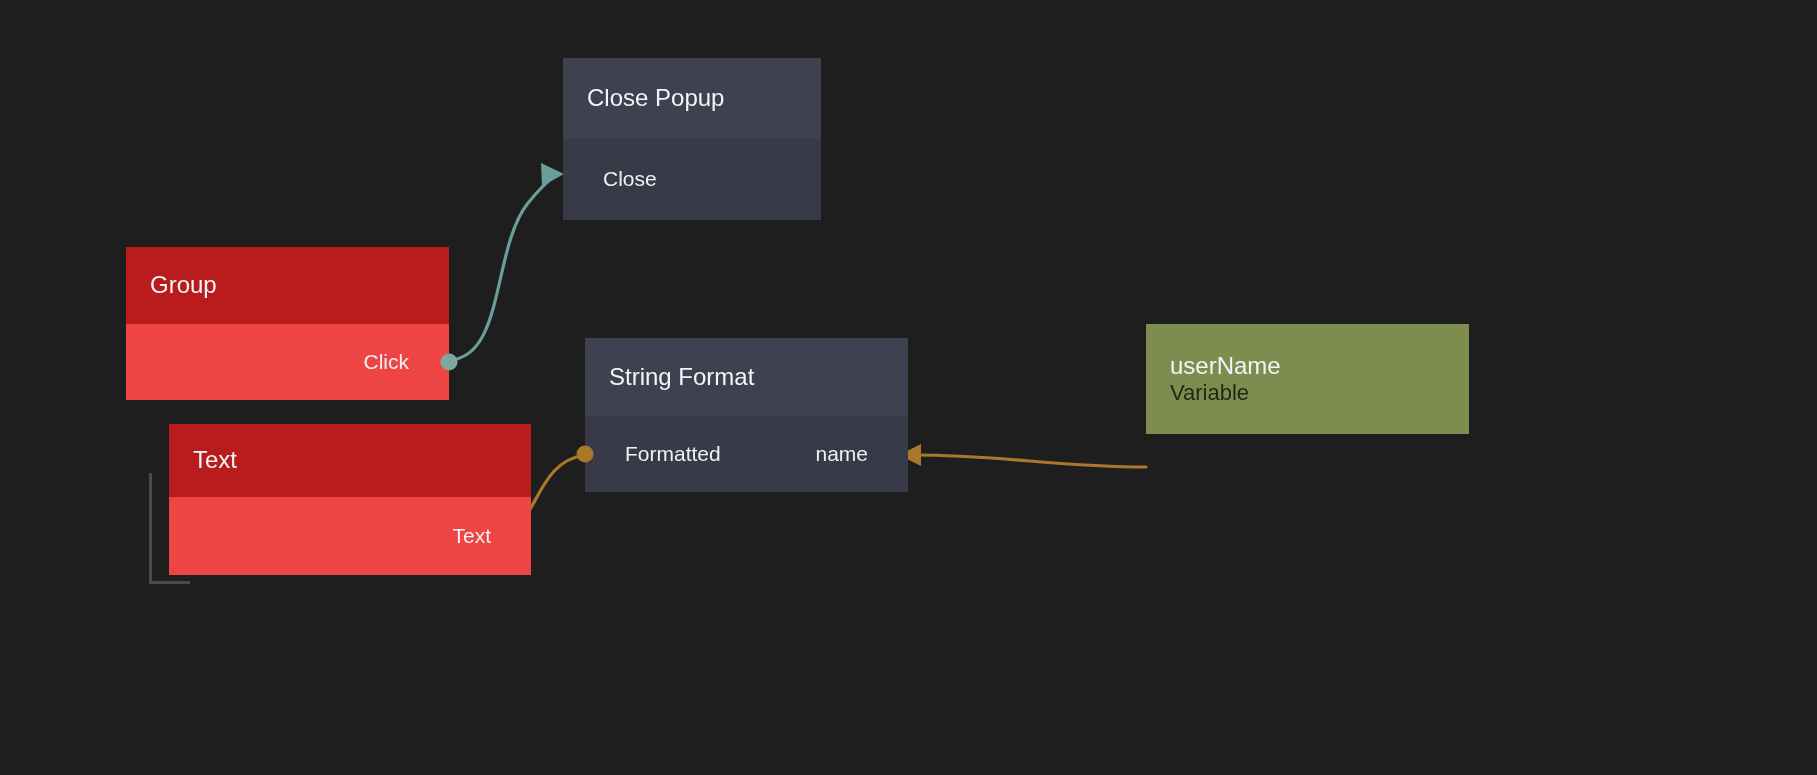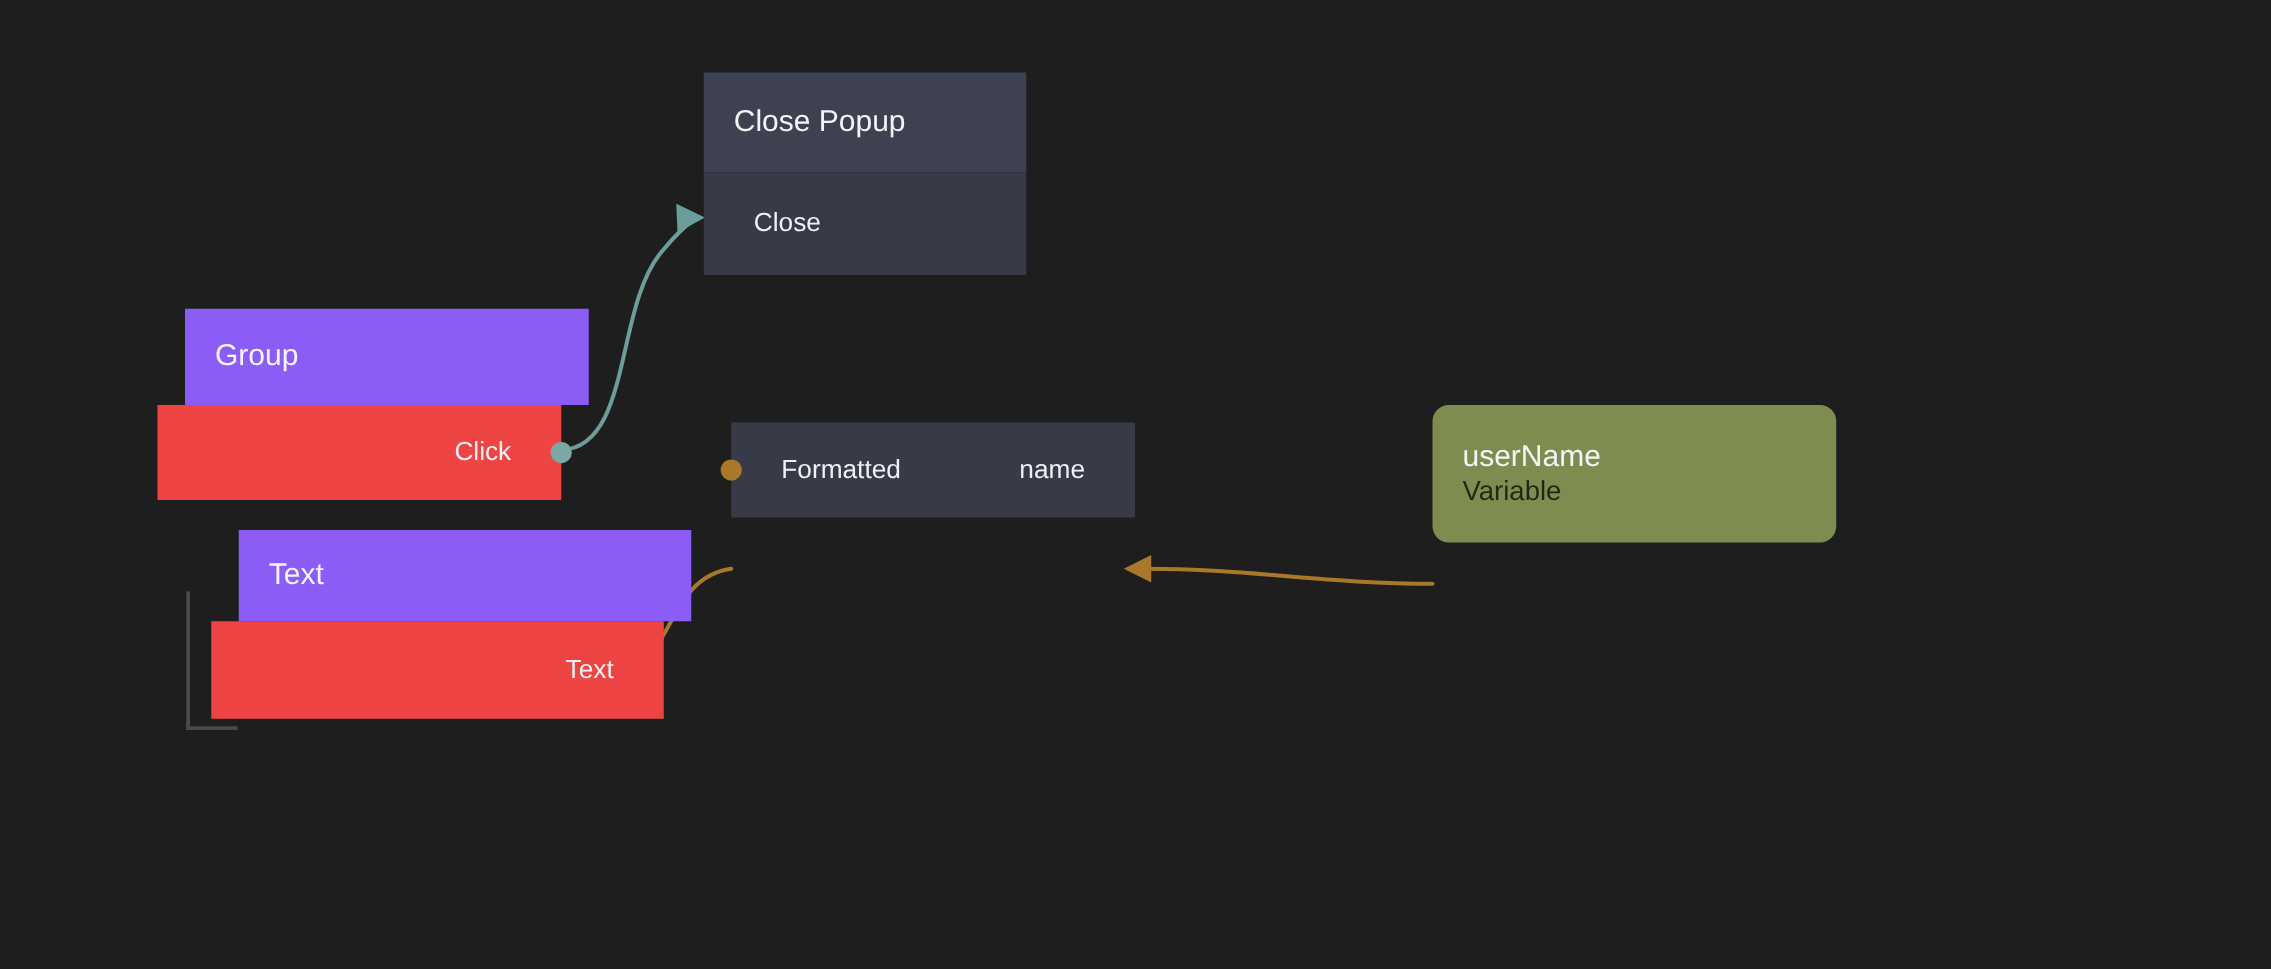--- a/index.html
+++ b/index.html
@@ -69,23 +69,23 @@
     font-size: 21px;
     color: #eef1f4;
     white-space: nowrap;
   }
   .port-row .lbl-left { text-align: left; }
   .port-row .lbl-right { text-align: right; margin-left: auto; }
 
   
   .n-dark   .node-header { background: #3e4150; }
   .n-dark   .node-body   { background: #383b47; }
-  .n-blue   .node-header { background: #8b5cf6; margin-left: 22px; }
+  .n-blue   .node-header { background: #b91c1c; }
   .n-blue   .node-body   { background: #ef4444; }
-  .n-green  .node-header { background: #7e8d4f; border-radius: 13px; }
+  .n-green  .node-header { background: #7e8d4f; }
   .n-green  .node-body   { background: #6f7e46; }
 
   
   .port-dot {
     position: absolute;
     width: 17px;
     height: 17px;
     border-radius: 50%;
     top: 50%;
     transform: translate(-50%, -50%);
@@ -156,20 +156,23 @@
       <div class="node-title">Text</div>
     </div>
     <div class="node-body" style="height:78px;">
       <div class="port-row" style="height:78px;">
         <span class="lbl-right">Text</span>
       </div>
     </div>
   </div>
 
   <div class="node n-dark" style="left:585px; top:338px; width:323px;">
+    <div class="node-header" style="height:78px;">
+      <div class="node-title">String Format</div>
+    </div>
     <div class="node-body" style="height:76px;">
       <div class="port-row" style="height:76px;">
         <span class="port-dot amber left-edge"></span>
         <span class="lbl-left">Formatted</span>
         <span class="lbl-right">name</span>
       </div>
     </div>
   </div>
 
   <div class="node n-green" style="left:1146px; top:324px; width:323px;">

